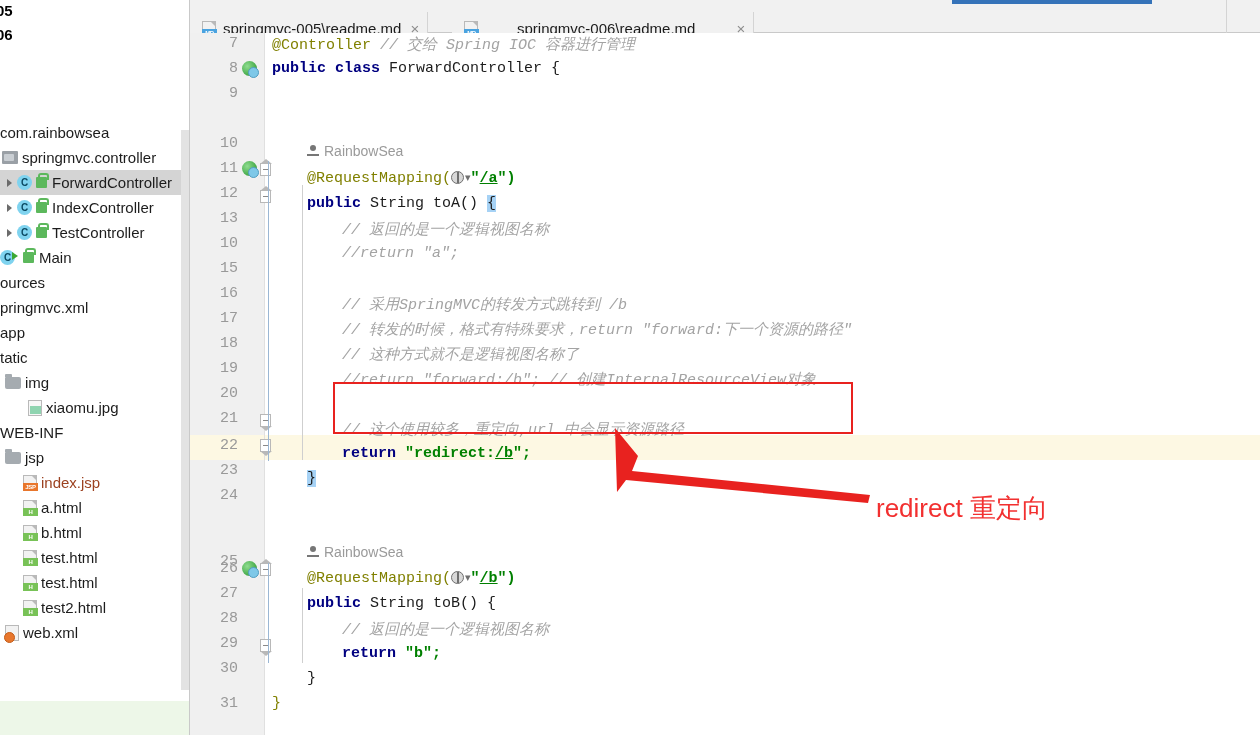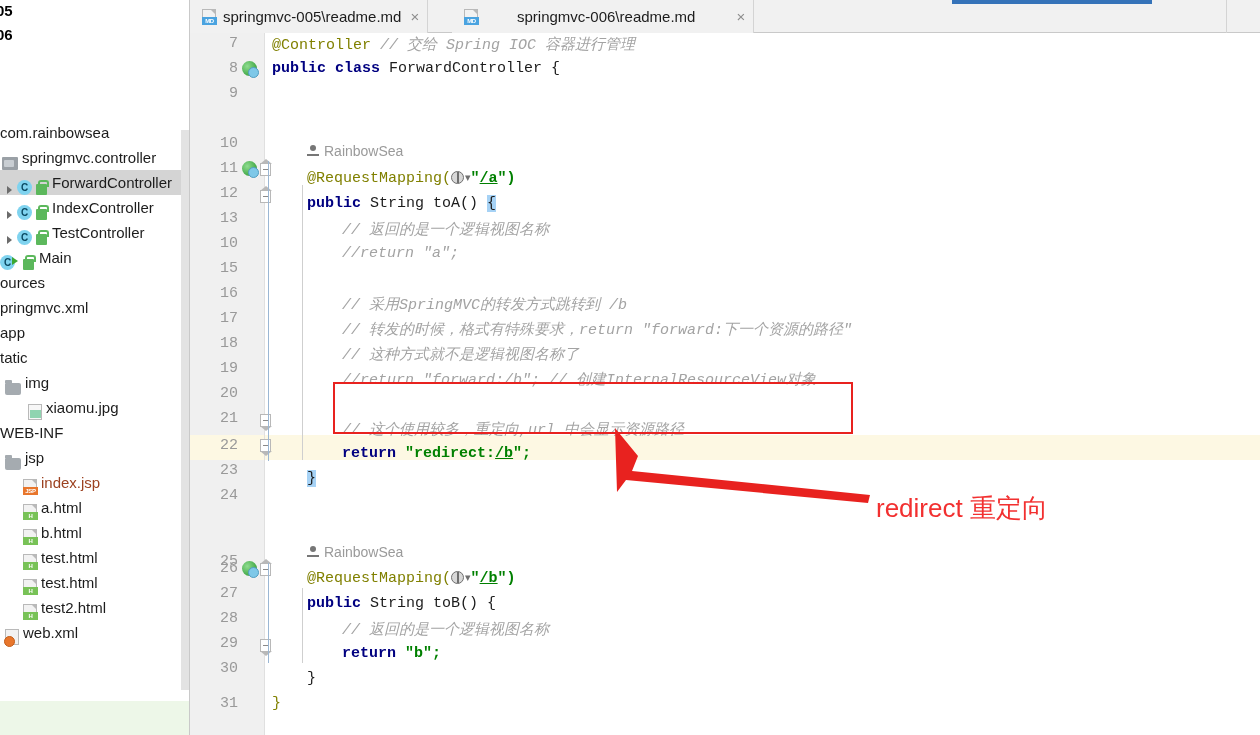--- a/index.html
+++ b/index.html
@@ -35,21 +35,21 @@
     color: #000000;
     white-space: nowrap;
   }
   .proj-head .ph1 { top: 2px; }
   .proj-head .ph2 { top: 26px; }
 
   .tree { position: absolute; left: 0; top: 120px; width: 190px; }
   .trow {
     position: relative;
     height: 25px;
-    display: flex; align-items: flex-end;
+    display: flex; align-items: center;
     white-space: nowrap;
     font: 15px "Liberation Sans", sans-serif;
     color: #1c1c1c;
   }
   .trow.sel { background: #d4d4d4; }
   .trow .lbl { line-height: 25px; }
   .trow .lbl.orange { color: #9c4221; }
 
   .arrow {
     width: 11px; height: 11px; flex: 0 0 11px;
@@ -163,21 +163,21 @@
   }
 
   
   #tabbar {
     position: absolute; left: 190px; top: 0;
     width: 1070px; height: 33px;
     background: #f1f1f1;
     border-bottom: 1px solid #c9c9c9;
   }
   .tab {
-    position: absolute; top: 0; height: 33px;
+    position: absolute; top: 12px; height: 33px;
     display: flex; align-items: center;
     padding: 0 8px 0 12px;
     background: #f1f1f1;
     border-right: 1px solid #d4d4d4;
     font: 15px "Liberation Sans", sans-serif;
     color: #1c1c1c;
     white-space: nowrap;
   }
   .tab .tico { margin-right: 7px; }
   .tab .tclose {

